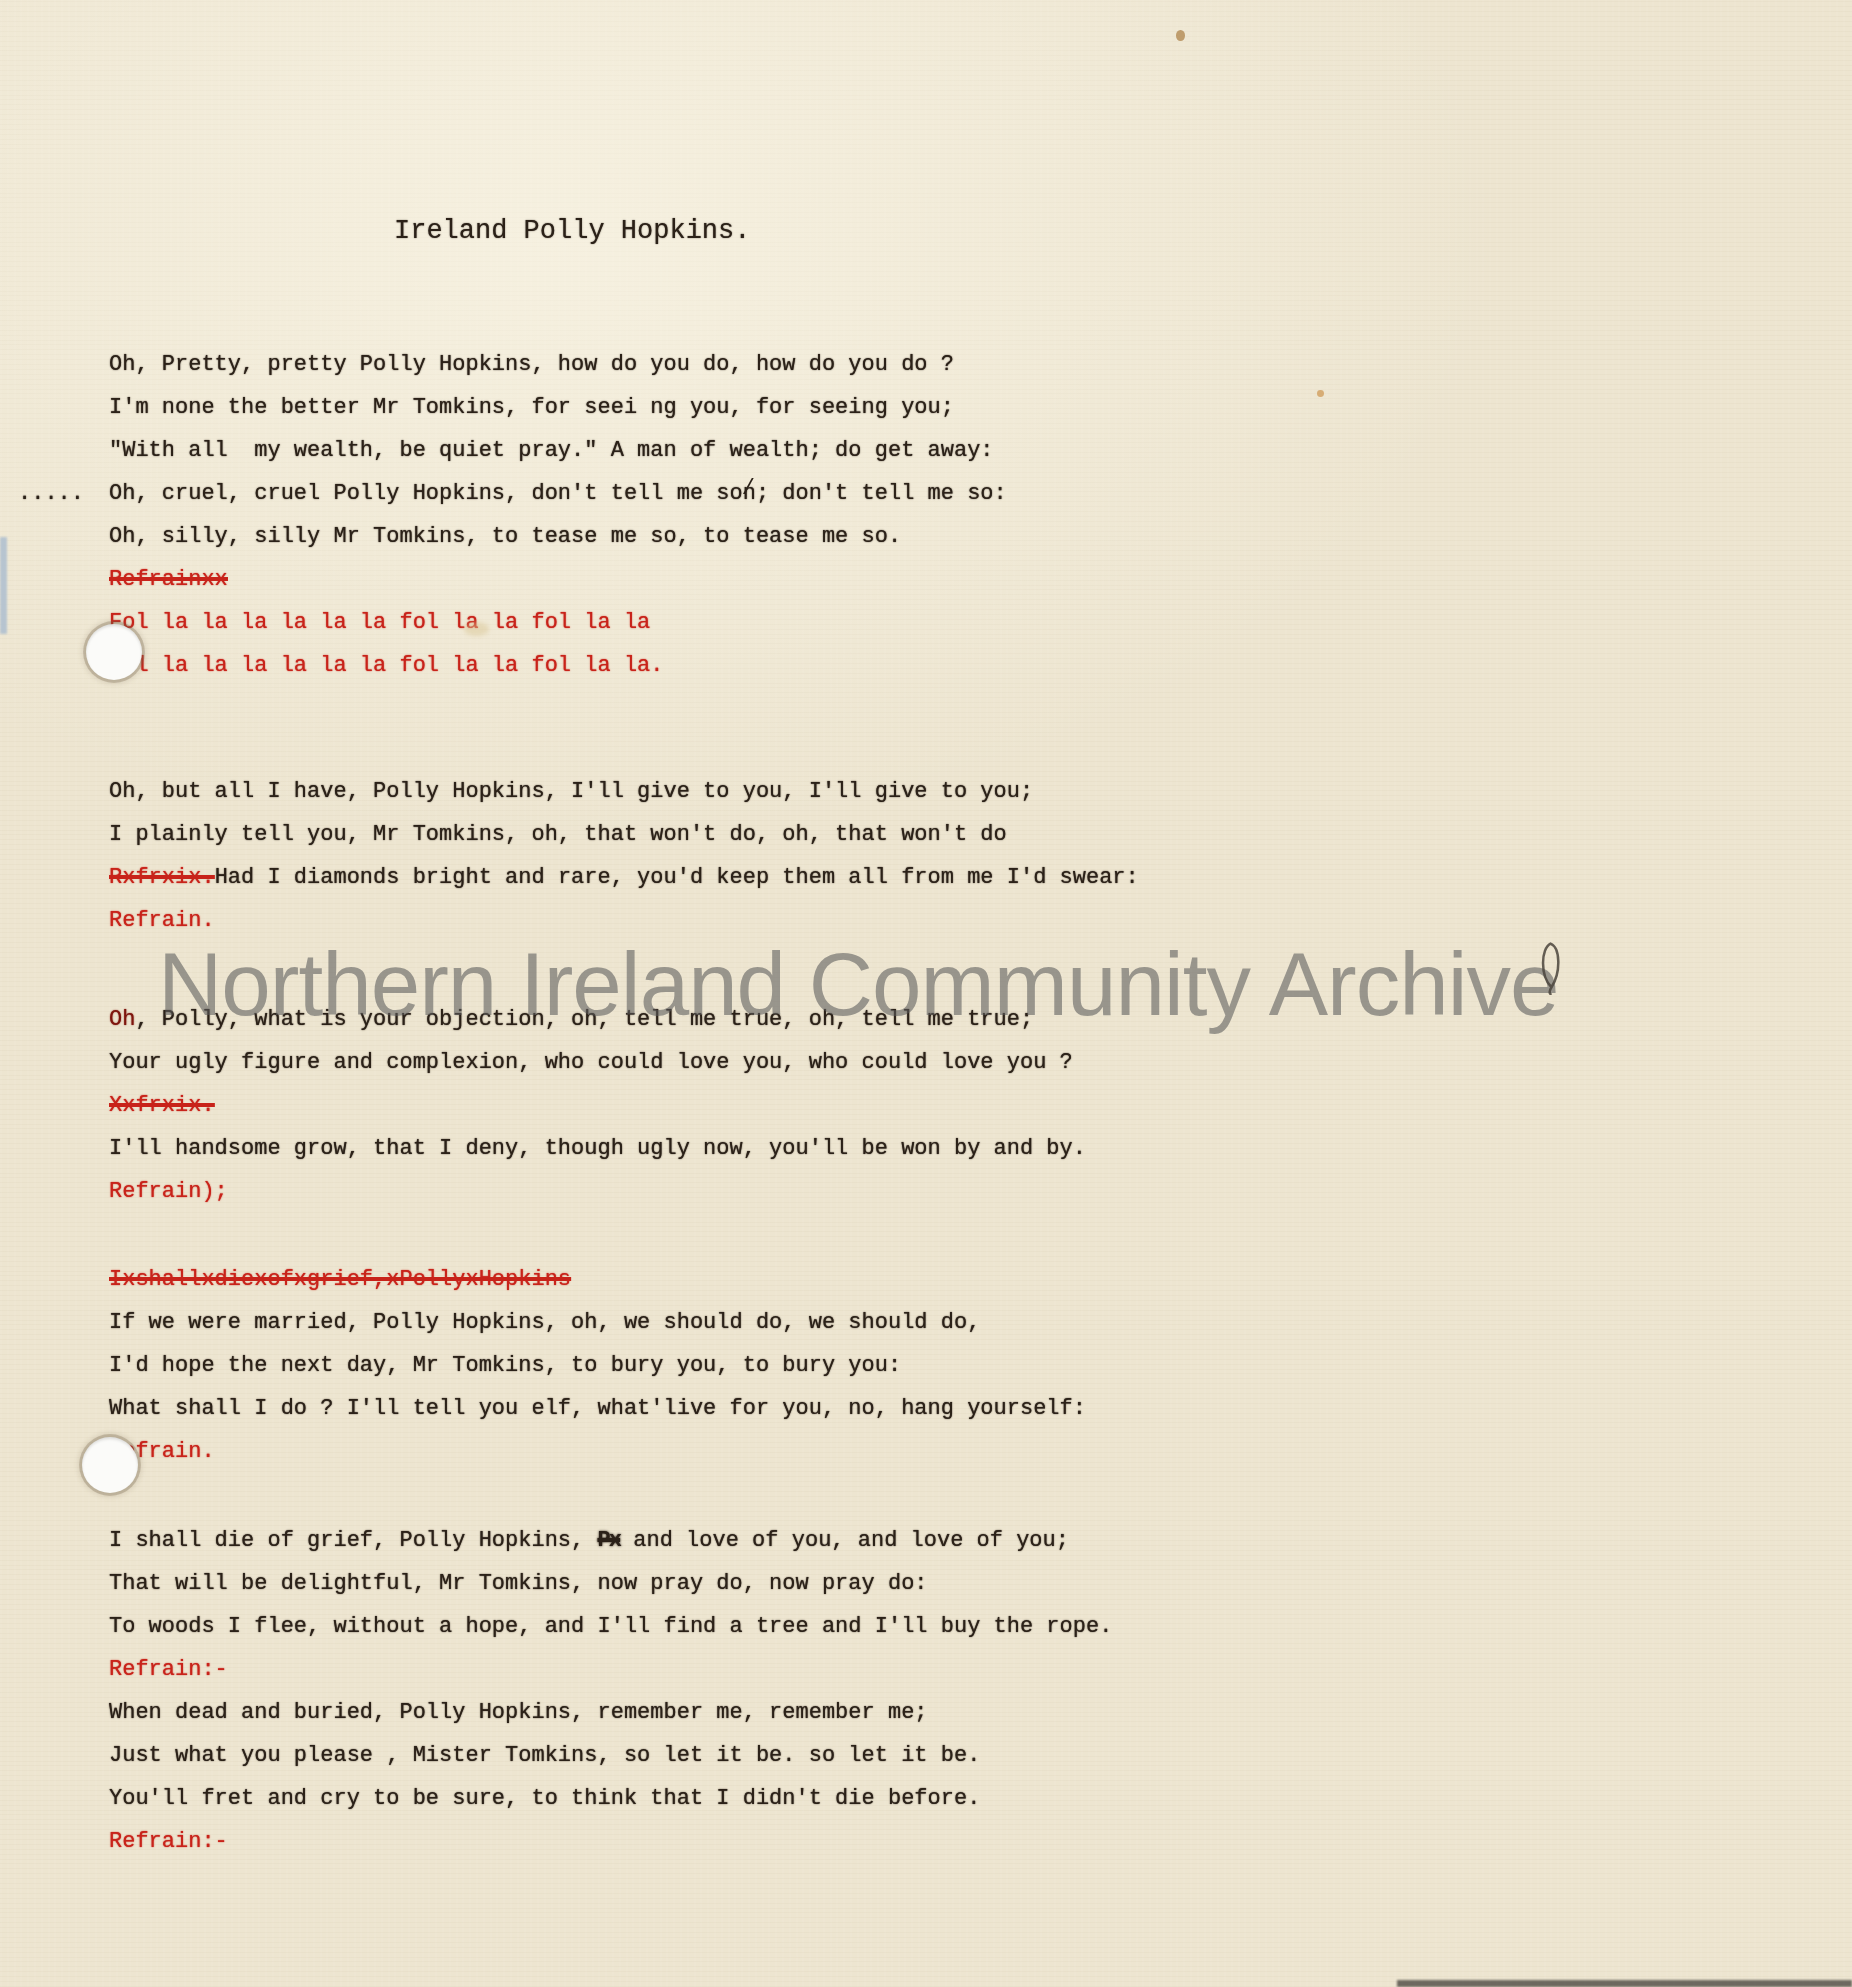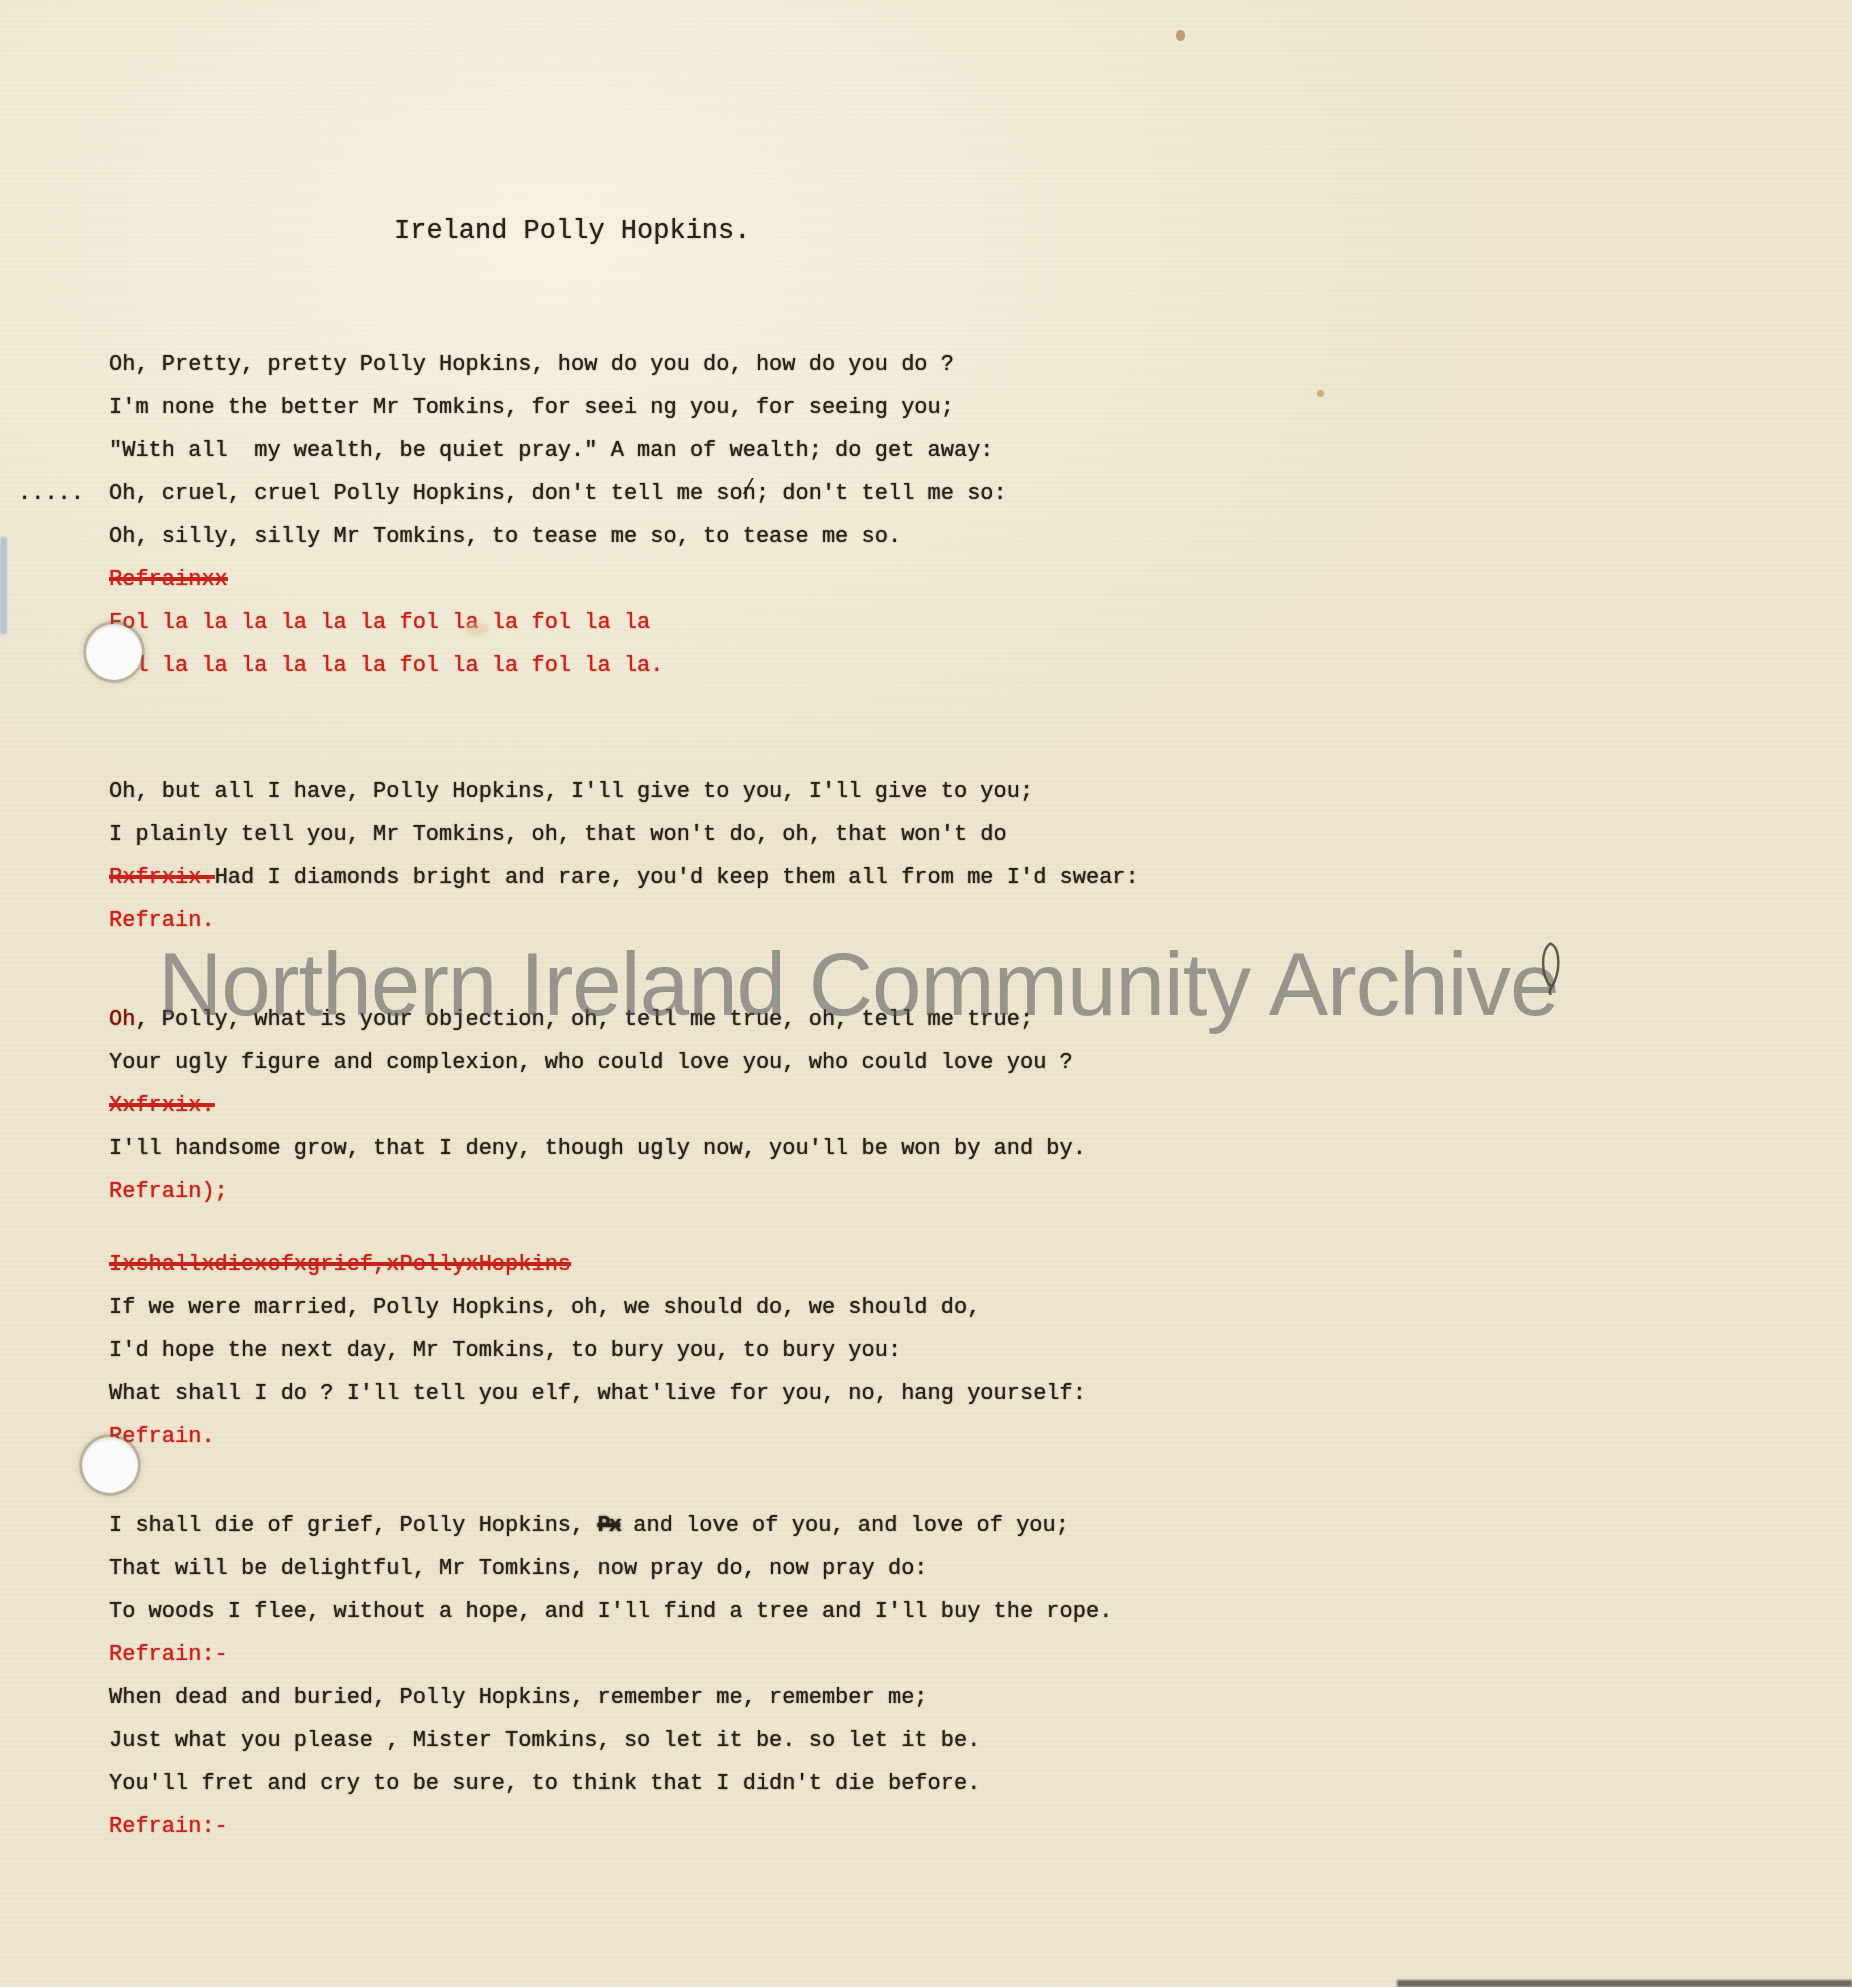--- a/index.html
+++ b/index.html
@@ -29,21 +29,21 @@
     position: absolute;
     left: 109px;
     top: 343px;
     font-size: 22px;
     color: #2b2118;
     white-space: pre;
   }
   .stanza { margin: 0; }
   .stanza:nth-of-type(2) { margin-top: 83px; }
   .stanza:nth-of-type(3) { margin-top: 56px; }
-  .stanza:nth-of-type(4) { margin-top: 30px; font-family: Liberation Mono, monospace; }
+  .stanza:nth-of-type(4) { margin-top: 45px; font-family: Liberation Mono, monospace; }
   .stanza:nth-of-type(5) { margin-top: 46px; }
   .stanza:nth-of-type(6) { }
   .tline { position: relative; height: 43px; line-height: 43px; }
   .seg { text-shadow: 0 0 1.4px currentColor; }
   .c-black   { color: #2b2118; }
   .c-red     { color: #c8231a; }
   .c-darkred { color: #7e150d; }
   .strike { text-decoration: line-through; text-decoration-thickness: 3.9px; }
   .blot { font-weight: bold; letter-spacing: -1.9px; text-shadow: 0 0 2.4px currentColor; }
   .outdent { position: absolute; left: -91px; top: 0; }

